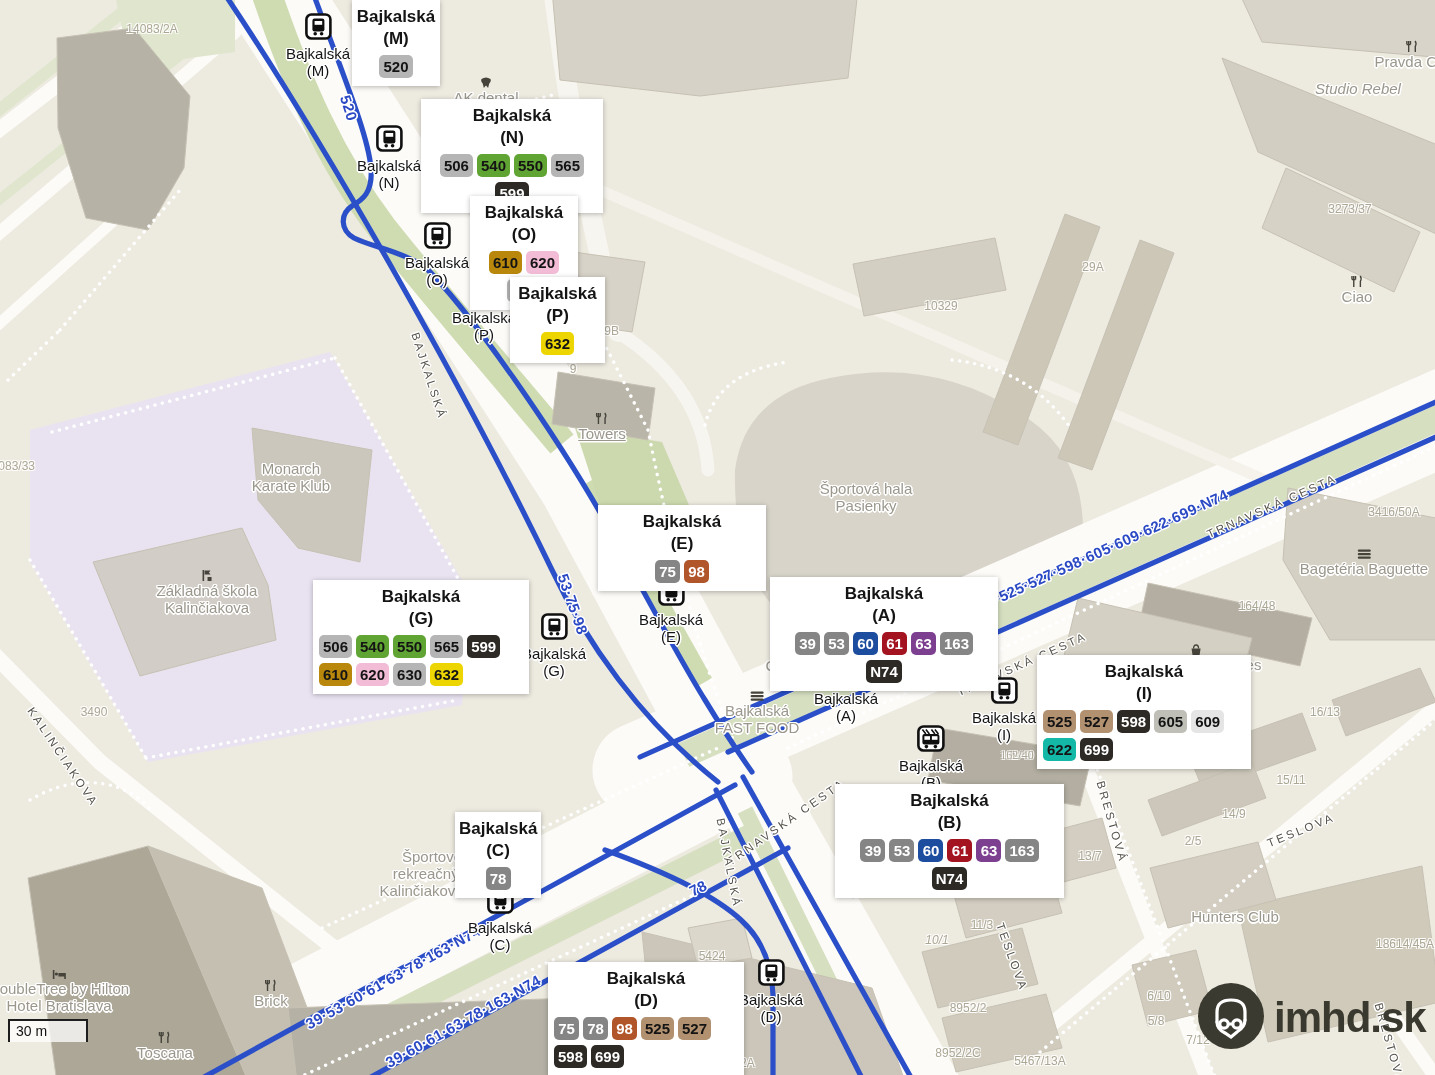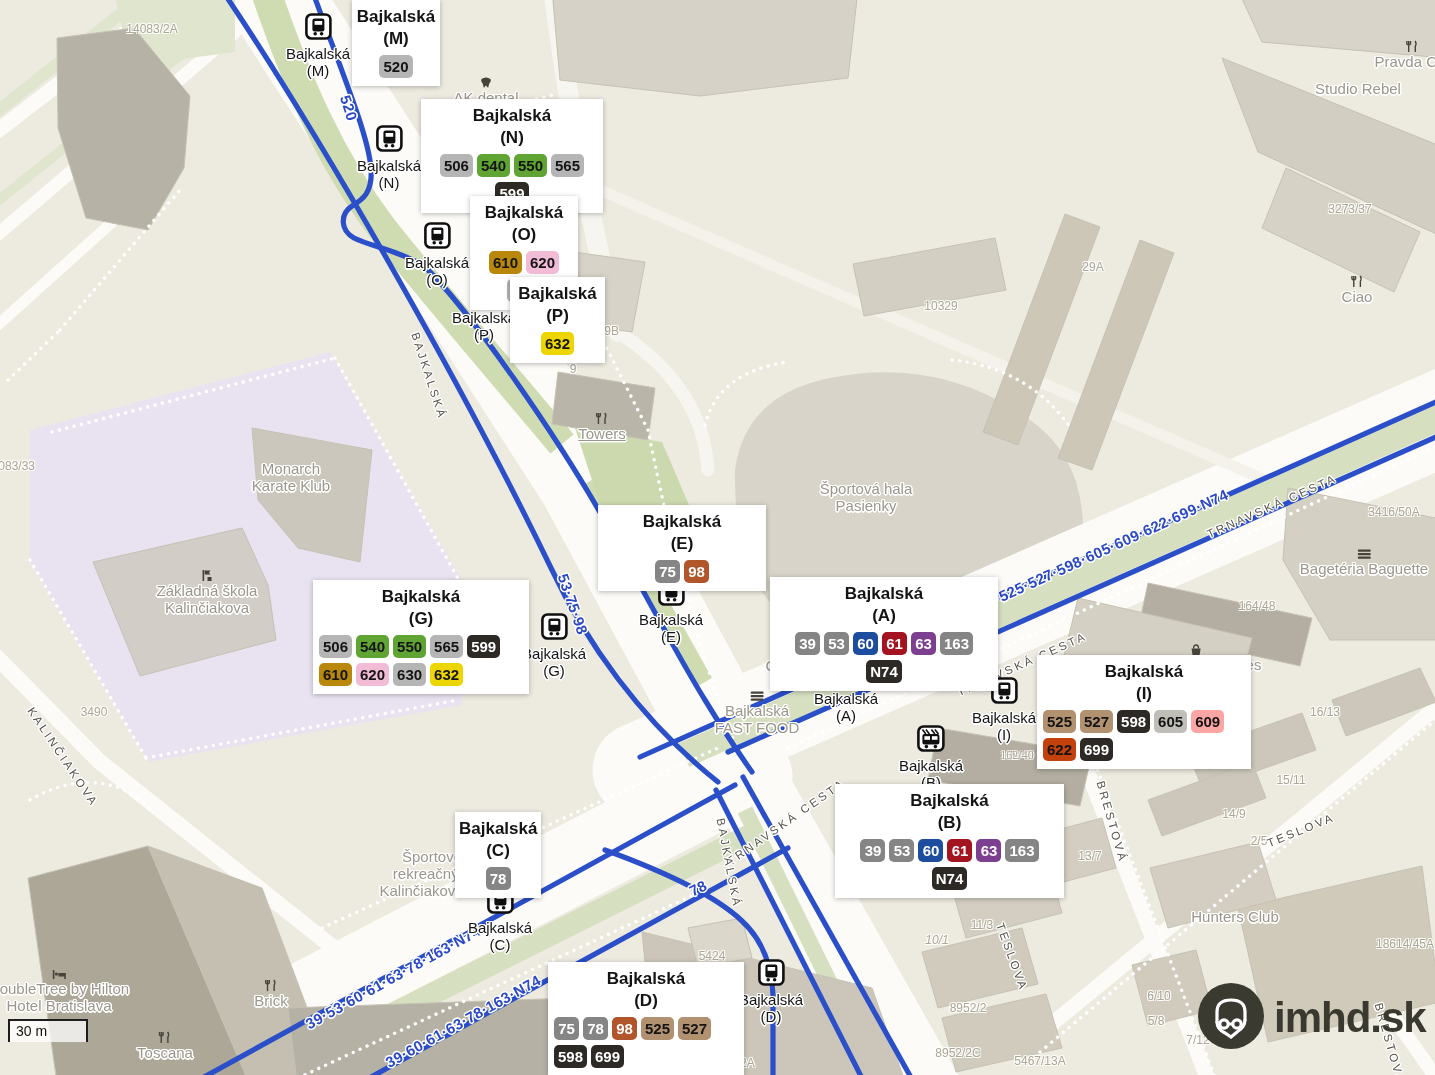--- a/index.html
+++ b/index.html
@@ -146,21 +146,21 @@
           </svg></div>
         <div>AK dental</div>
       </div>
       <div class="abs poi halo" style="left: 1412px; top: 39px; transform: translate(-50%, 0px);">
         <div class="icn"><svg width="13" height="13" viewBox="0 0 13 13" fill="none" stroke="#45433a" stroke-width="1.4">
             <path d="M3.2,1 V12 M1.4,1 V4.6 M5,1 V4.6 M1.4,4.6 H5"></path>
             <path d="M9.6,1 Q11.4,3.4 9.8,6.4 V12"></path>
           </svg></div>
         <div>Pravda Caf</div>
       </div>
-      <div class="abs poi halo" style="left: 1358px; top: 80px; transform: translate(-50%, 0px);">
+      <div class="abs poi halo" style="left: 1358px; top: 80px; transform: translate(-50%, 0px); font-style: italic;">
         <div>Studio Rebel</div>
       </div>
       <div class="abs poi halo" style="left: 1357px; top: 274px; transform: translate(-50%, 0px);">
         <div class="icn"><svg width="13" height="13" viewBox="0 0 13 13" fill="none" stroke="#45433a" stroke-width="1.4">
             <path d="M3.2,1 V12 M1.4,1 V4.6 M5,1 V4.6 M1.4,4.6 H5"></path>
             <path d="M9.6,1 Q11.4,3.4 9.8,6.4 V12"></path>
           </svg></div>
         <div>Ciao</div>
       </div>
       <div class="abs poi halo" style="left: 602px; top: 411px; transform: translate(-50%, 0px); text-decoration: underline;">
@@ -253,21 +253,21 @@
       <div class="abs hn halo-lt" style="left: 1093px; top: 267px; transform: translate(-50%, -50%);">29A</div>
       <div class="abs hn halo-lt" style="left: 941px; top: 306px; transform: translate(-50%, -50%);">10329</div>
       <div class="abs hn halo-lt" style="left: 600px; top: 331px; transform: translate(-50%, -50%);">985/9B</div>
       <div class="abs hn halo-lt" style="left: 573px; top: 369px; transform: translate(-50%, -50%);">9</div>
       <div class="abs hn halo-lt" style="left: 1394px; top: 512px; transform: translate(-50%, -50%);">3416/50A</div>
       <div class="abs hn halo-lt" style="left: 1257px; top: 606px; transform: translate(-50%, -50%);">164/48</div>
       <div class="abs hn halo-lt" style="left: 1017px; top: 755px; transform: translate(-50%, -50%); font-family: Liberation Serif, serif;">162/40</div>
       <div class="abs hn halo-lt" style="left: 1325px; top: 712px; transform: translate(-50%, -50%);">16/13</div>
       <div class="abs hn halo-lt" style="left: 1291px; top: 780px; transform: translate(-50%, -50%);">15/11</div>
       <div class="abs hn halo-lt" style="left: 1234px; top: 814px; transform: translate(-50%, -50%);">14/9</div>
-      <div class="abs hn halo-lt" style="left: 1259px; top: 841px; transform: translate(-50%, -50%);">2/5</div>
+      <div class="abs hn halo-lt" style="left: 1193px; top: 841px; transform: translate(-50%, -50%);">2/5</div>
       <div class="abs hn halo-lt" style="left: 1090px; top: 856px; transform: translate(-50%, -50%);">13/7</div>
       <div class="abs hn halo-lt" style="left: 1025px; top: 886px; transform: translate(-50%, -50%);">12/5</div>
       <div class="abs hn halo-lt" style="left: 982px; top: 925px; transform: translate(-50%, -50%);">11/3</div>
       <div class="abs hn halo-lt" style="left: 937px; top: 940px; transform: translate(-50%, -50%); font-style: italic;">10/1</div>
       <div class="abs hn halo-lt" style="left: 874px; top: 874px; transform: translate(-50%, -50%);">34</div>
       <div class="abs hn halo-lt" style="left: 1405px; top: 944px; transform: translate(-50%, -50%);">18614/45A</div>
       <div class="abs hn halo-lt" style="left: 968px; top: 1008px; transform: translate(-50%, -50%);">8952/2</div>
       <div class="abs hn halo-lt" style="left: 958px; top: 1053px; transform: translate(-50%, -50%);">8952/2C</div>
       <div class="abs hn halo-lt" style="left: 1159px; top: 996px; transform: translate(-50%, -50%);">6/10</div>
       <div class="abs hn halo-lt" style="left: 1156px; top: 1021px; transform: translate(-50%, -50%);">5/8</div>
@@ -519,22 +519,22 @@
         </div>
       </div>
       <div class="abs popup" style="left: 1037px; top: 655px; width: 214px;">
         <div class="ptitle">Bajkalská</div>
         <div class="ptitle">(I)</div>
         <div class="badges wrap-left">
           <div class="badge" style="background: rgb(178, 145, 112); color: rgb(20, 20, 20);">525</div>
           <div class="badge" style="background: rgb(178, 145, 112); color: rgb(20, 20, 20);">527</div>
           <div class="badge" style="background: rgb(45, 42, 38); color: rgb(255, 255, 255);">598</div>
           <div class="badge" style="background: rgb(191, 191, 183); color: rgb(20, 20, 20);">605</div>
-          <div class="badge" style="background: #fca5a5; color: rgb(20, 20, 20);">609</div>
-          <div class="badge" style="background: #c2410c; color: rgb(20, 20, 20);">622</div>
+          <div class="badge" style="background: #e5e5e5; color: rgb(20, 20, 20);">609</div>
+          <div class="badge" style="background: #14b8a6; color: rgb(20, 20, 20);">622</div>
           <div class="badge" style="background: rgb(45, 42, 38); color: rgb(255, 255, 255);">699</div>
         </div>
       </div>
       <div class="abs popup" style="left: 835px; top: 784px; width: 229px;">
         <div class="ptitle">Bajkalská</div>
         <div class="ptitle">(B)</div>
         <div class="badges">
           <div class="badge" style="background: rgb(133, 133, 133); color: rgb(255, 255, 255);">39</div>
           <div class="badge" style="background: rgb(133, 133, 133); color: rgb(255, 255, 255);">53</div>
           <div class="badge" style="background: rgb(29, 77, 158); color: rgb(255, 255, 255);">60</div>

